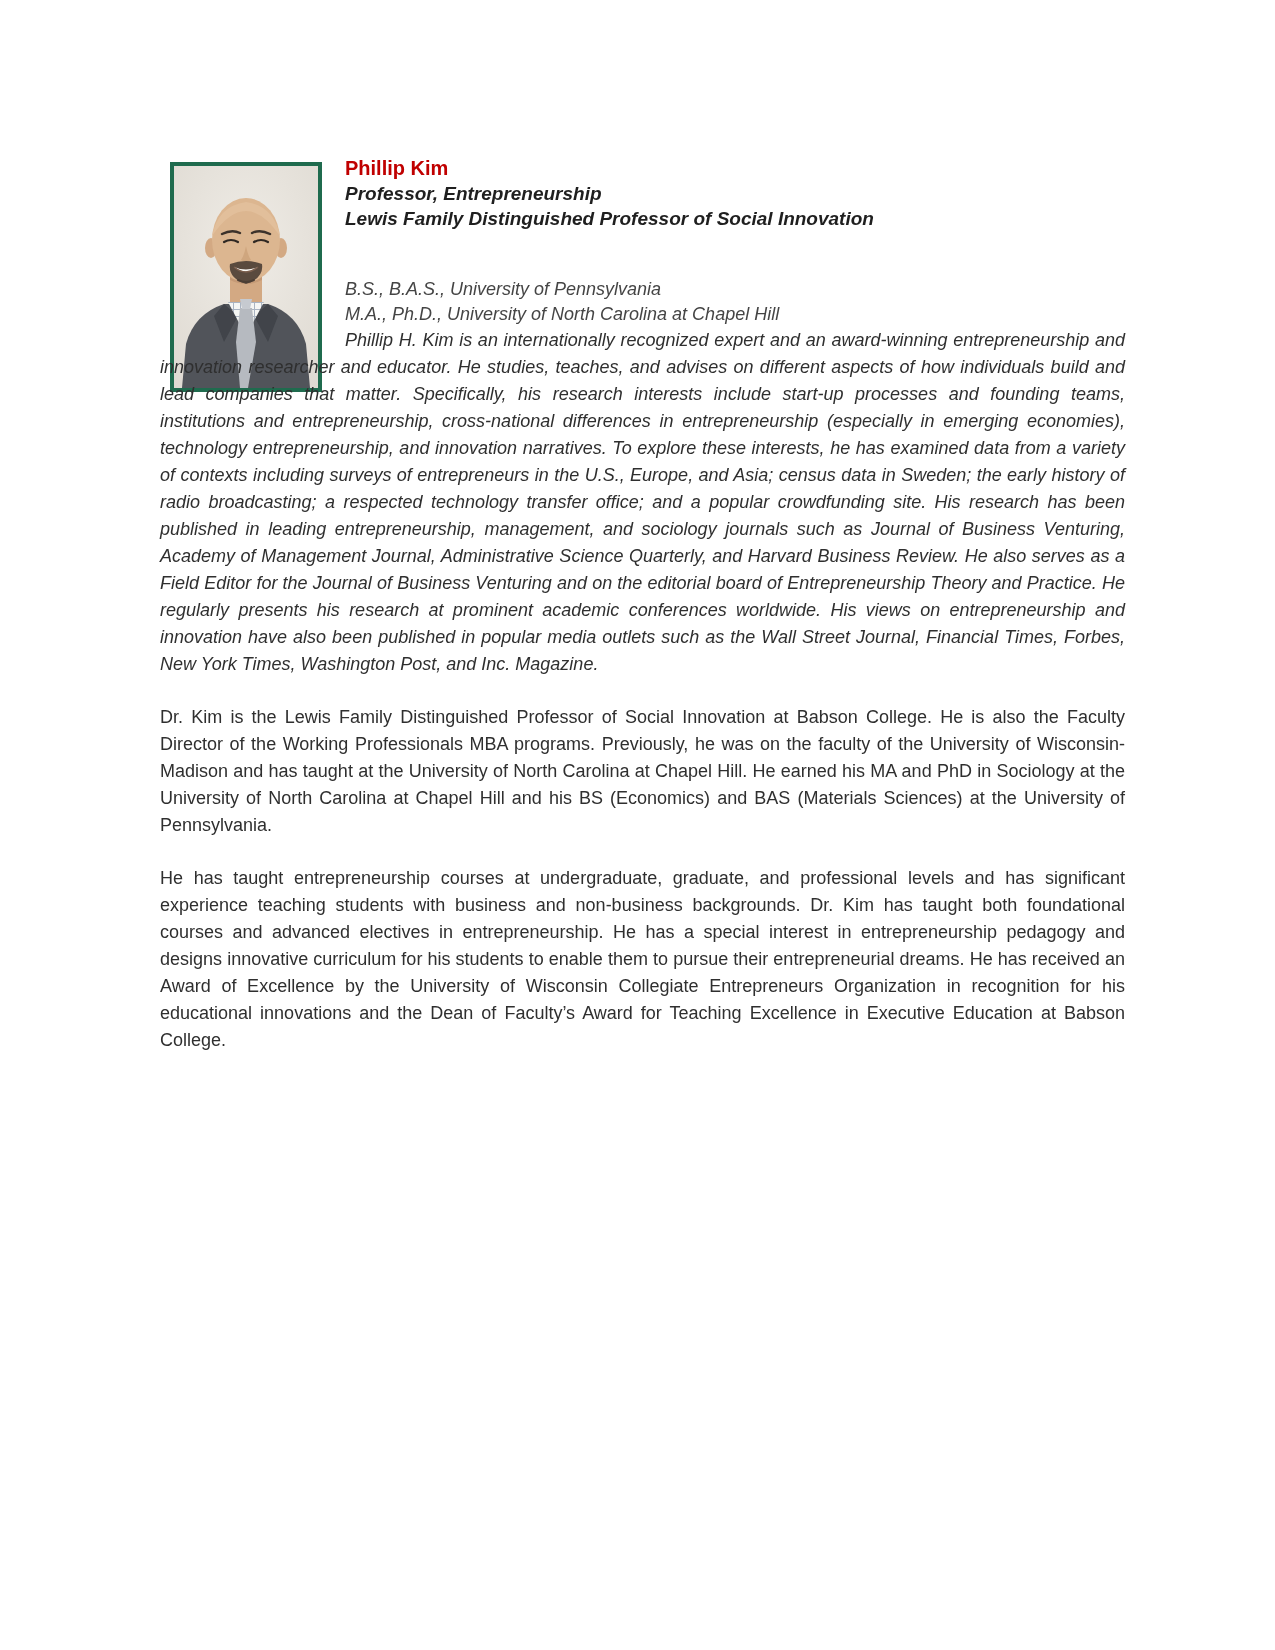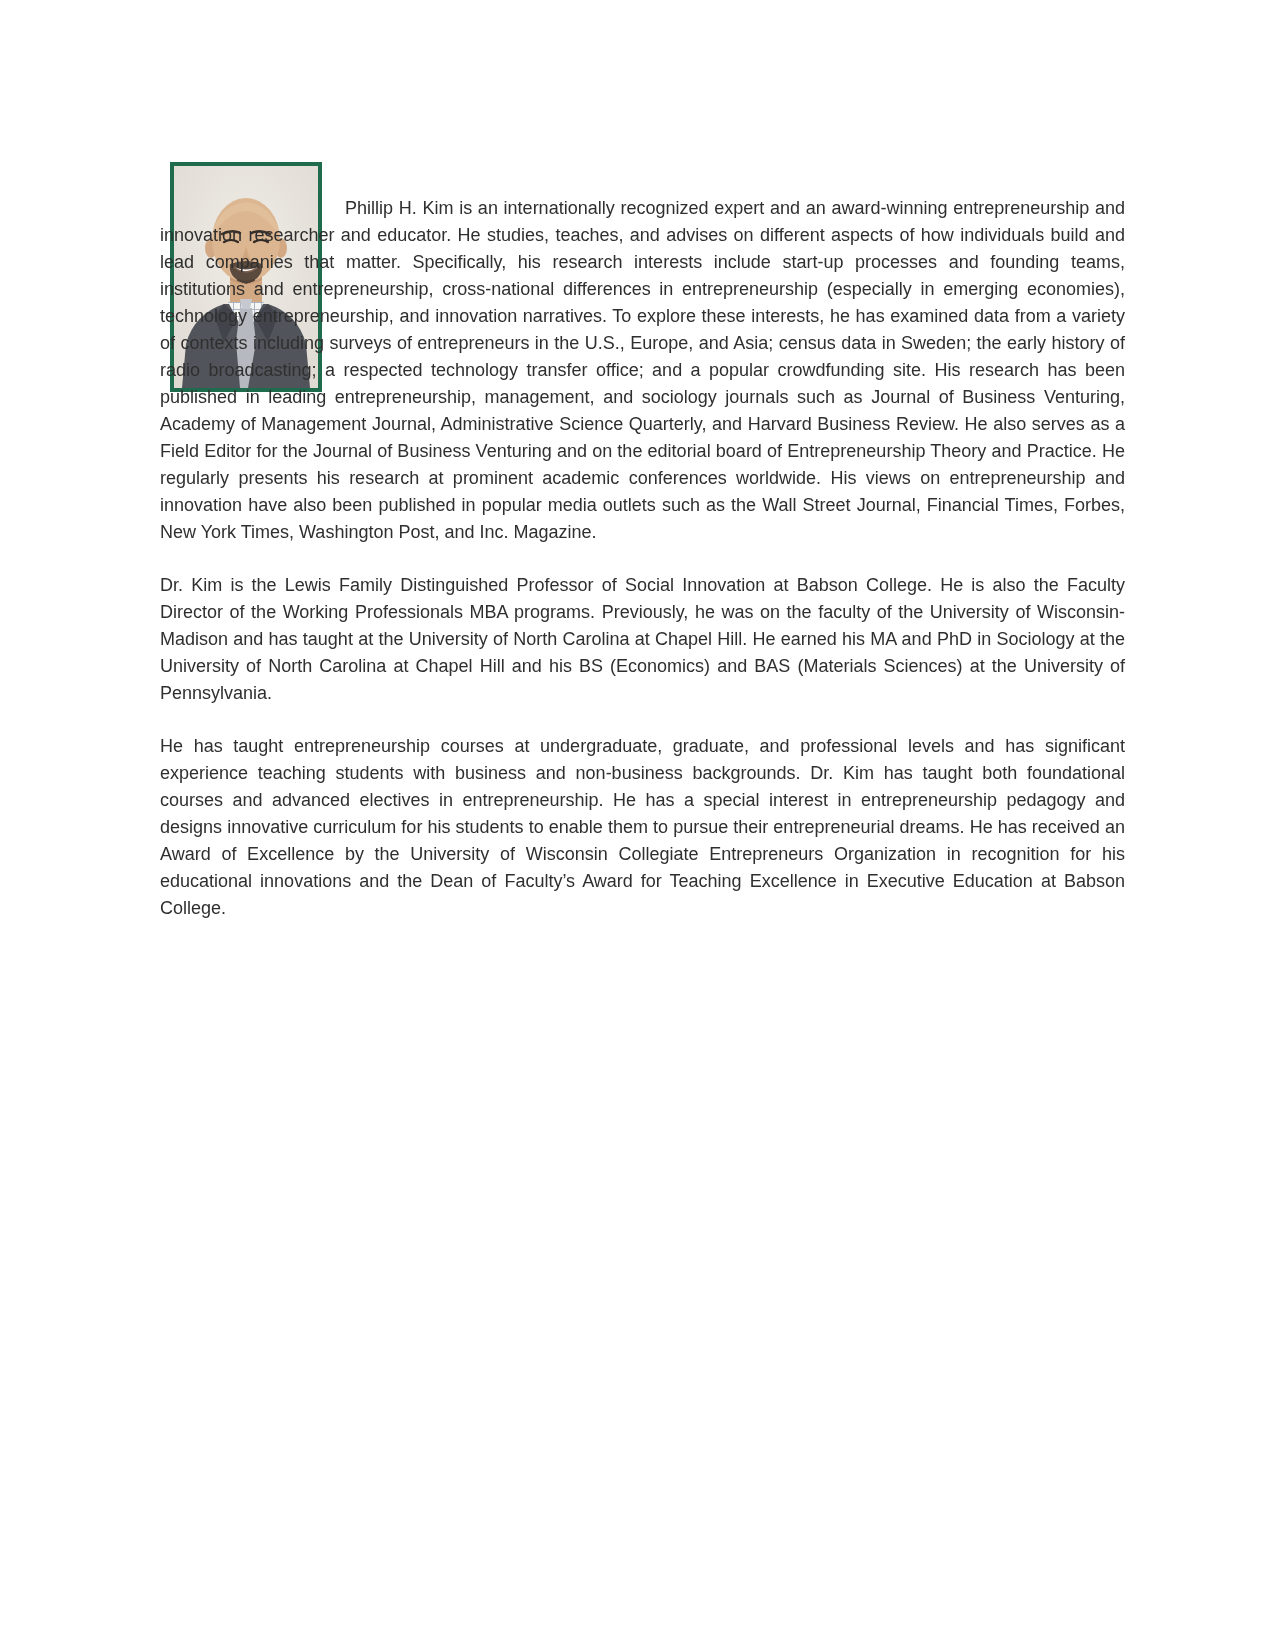--- a/index.html
+++ b/index.html
@@ -63,22 +63,22 @@
     color: #454545;
   }
   .bio p {
     margin: 0;
     font-size: 18px;
     line-height: 27px;
     text-align: justify;
     color: #2f2f2f;
   }
   .bio p.first {
-    margin-top: 40px;
     text-indent: 185px;
+    font-style: italic;
   }
   .bio p + p {
     margin-top: 26px;
   }
 </style>
 </head>
 <body>
 
 <div class="page">
 
@@ -127,20 +127,29 @@
       <path d="M56,98 Q72,92 88,98 Q90,112 72,118 Q54,112 56,98 Z" fill="#5a4a3e"></path>
 
       <path d="M60,101 Q72,110 84,101 Q72,106 60,101 Z" fill="#fdfbf7"></path>
       <path d="M60,101 Q72,111 84,101" stroke="#7c5f4e" stroke-width="1.5" fill="none"></path>
 
       <path d="M64,114 Q72,118 80,114" stroke="#4c3e34" stroke-width="2" fill="none" stroke-linecap="round"></path>
     </svg>
   </div>
 
   <div class="content">
+    <div class="header-block">
+      <p class="person-name" style="color: rgb(192, 0, 0);">Phillip Kim</p>
+      <p class="person-title">Professor, Entrepreneurship</p>
+      <p class="person-title">Lewis Family Distinguished Professor of Social Innovation</p>
+      <div class="degrees">
+        <p class="degree-line">B.S., B.A.S., University of Pennsylvania</p>
+        <p class="degree-line">M.A., Ph.D., University of North Carolina at Chapel Hill</p>
+      </div>
+    </div>
 
     <div class="bio">
       <p class="first">Phillip H. Kim is an internationally recognized expert and an award-winning entrepreneurship and innovation researcher and educator. He studies, teaches, and advises on different aspects of how individuals build and lead companies that matter. Specifically, his research interests include start-up processes and founding teams, institutions and entrepreneurship, cross-national differences in entrepreneurship (especially in emerging economies), technology entrepreneurship, and innovation narratives. To explore these interests, he has examined data from a variety of contexts including surveys of entrepreneurs in the U.S., Europe, and Asia; census data in Sweden; the early history of radio broadcasting; a respected technology transfer office; and a popular crowdfunding site. His research has been published in leading entrepreneurship, management, and sociology journals such as Journal of Business Venturing, Academy of Management Journal, Administrative Science Quarterly, and Harvard Business Review. He also serves as a Field Editor for the Journal of Business Venturing and on the editorial board of Entrepreneurship Theory and Practice. He regularly presents his research at prominent academic conferences worldwide. His views on entrepreneurship and innovation have also been published in popular media outlets such as the Wall Street Journal, Financial Times, Forbes, New York Times, Washington Post, and Inc. Magazine.</p>
       <p>Dr. Kim is the Lewis Family Distinguished Professor of Social Innovation at Babson College. He is also the Faculty Director of the Working Professionals MBA programs. Previously, he was on the faculty of the University of Wisconsin-Madison and has taught at the University of North Carolina at Chapel Hill. He earned his MA and PhD in Sociology at the University of North Carolina at Chapel Hill and his BS (Economics) and BAS (Materials Sciences) at the University of Pennsylvania.</p>
       <p>He has taught entrepreneurship courses at undergraduate, graduate, and professional levels and has significant experience teaching students with business and non-business backgrounds. Dr. Kim has taught both foundational courses and advanced electives in entrepreneurship. He has a special interest in entrepreneurship pedagogy and designs innovative curriculum for his students to enable them to pursue their entrepreneurial dreams. He has received an Award of Excellence by the University of Wisconsin Collegiate Entrepreneurs Organization in recognition for his educational innovations and the Dean of Faculty’s Award for Teaching Excellence in Executive Education at Babson College.</p>
     </div>
   </div>
 
 </div>
 

